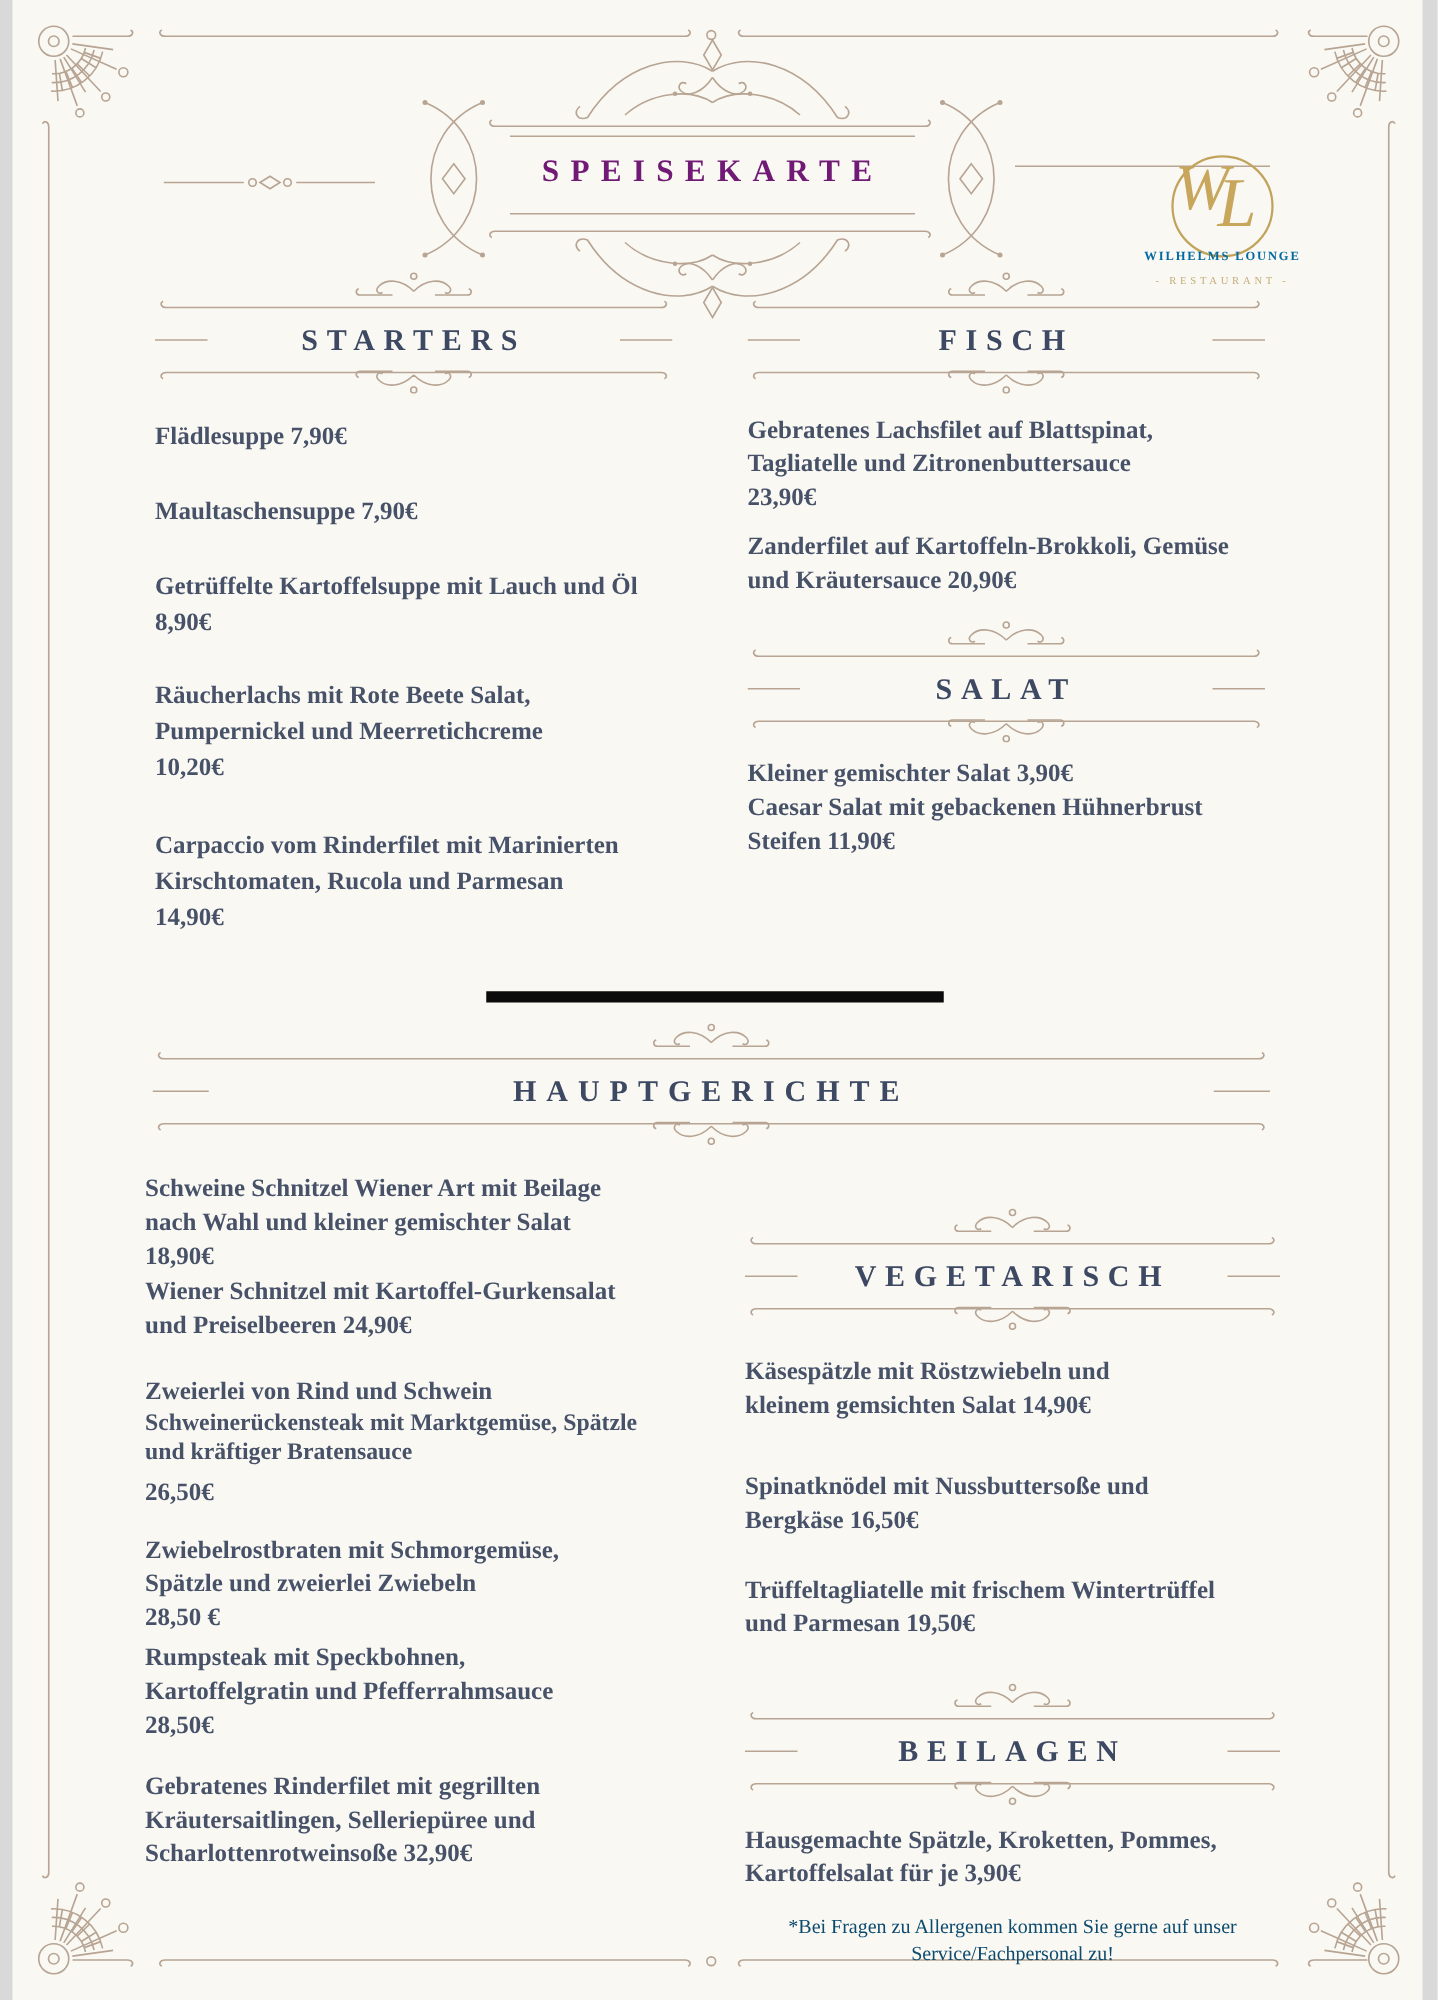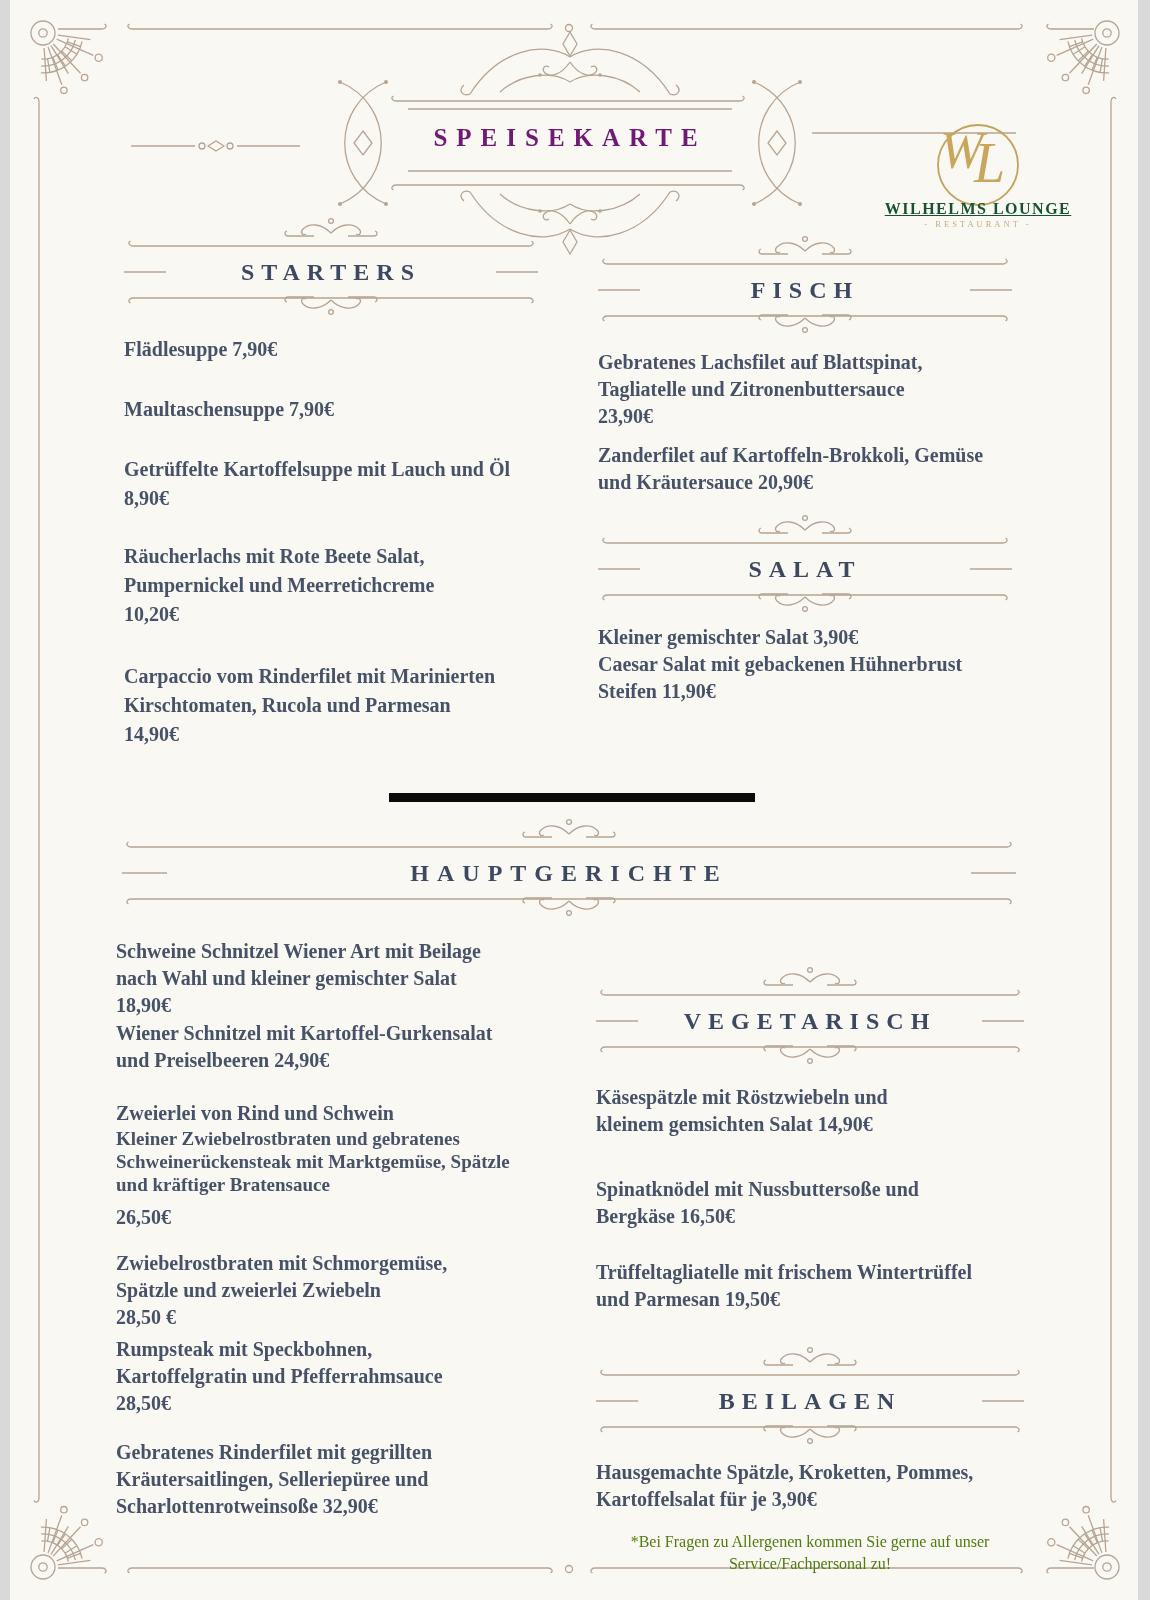--- a/index.html
+++ b/index.html
@@ -11,41 +11,41 @@
   svg.deco .dot{fill:#b7a493;stroke:none;}
 
   .menu-title{position:absolute;left:395px;top:124px;width:350px;margin:0;text-align:center;
     font-size:25px;font-weight:bold;letter-spacing:9px;color:#701a75;}
 
   .logo{position:absolute;left:876px;top:110px;width:204px;height:130px;}
   .logo svg{position:absolute;left:52px;top:5px;}
   .logo .mono{position:absolute;left:52px;top:5px;width:100px;height:100px;color:#c8a75d;}
   .logo .mw{position:absolute;left:12px;top:10px;font-style:italic;font-size:52px;line-height:1;}
   .logo .ml{position:absolute;left:46px;top:20px;font-style:italic;font-size:56px;line-height:1;}
-  .logo-name{position:absolute;left:0;top:90px;width:204px;text-align:center;font-size:16px;font-weight:bold;letter-spacing:1.5px;color:#14532d;text-decoration:underline;}
+  .logo-name{position:absolute;left:0;top:90px;width:204px;text-align:center;font-size:10px;font-weight:bold;letter-spacing:1.5px;color:#0369a1;}
   .logo-tag{position:absolute;left:0;top:109px;width:204px;text-align:center;font-size:8.5px;letter-spacing:3px;color:#c3ae79;}
 
   .col{position:absolute;}
   .col-starters{left:124px;top:215px;width:414px;}
-  .col-right-top{left:598px;top:233px;width:414px;}
+  .col-right-top{left:598px;top:215px;width:414px;}
   .col-mains{left:116px;top:938px;width:428px;}
   .col-right-bottom{left:596px;top:964px;width:428px;}
   .main-band{position:absolute;left:122px;top:816px;width:894px;}
 
   .sec-head{display:block;}
   .sec-head path,.sec-head line{stroke:#b7a493;stroke-width:1.3;fill:none;}
   .sec-head circle{stroke:#b7a493;stroke-width:1.3;fill:none;}
   .sec-head text{fill:#3d4963;font-family:"Liberation Serif","DejaVu Serif",serif;font-weight:bold;font-size:24px;letter-spacing:7px;}
 
   .menu-item{text-align:left;color:#475269;font-weight:bold;font-size:20px;line-height:29px;}
   .tight .menu-item{line-height:27px;}
   .menu-item .line{white-space:nowrap;}
   .menu-item .subline{font-size:19px;line-height:23px;white-space:nowrap;}
   .black-divider{position:absolute;left:389px;top:793px;width:366px;height:9px;background:#0b0b0b;}
-  .footnote{text-align:center;color:#4d7c0f;font-size:16px;line-height:22px;font-weight:normal;}
+  .footnote{text-align:center;color:#0c4a6e;font-size:16px;line-height:22px;font-weight:normal;}
   .footnote div{white-space:nowrap;}
 </style>
 </head>
 <body>
 
 <div class="page"></div>
 
 <svg class="deco" width="1150" height="1600" viewBox="0 0 1150 1600">
   <defs>
     <g id="burst">
@@ -237,21 +237,20 @@
     <div class="line">Schweine Schnitzel Wiener Art mit Beilage</div>
     <div class="line">nach Wahl und kleiner gemischter Salat</div>
     <div class="line">18,90€</div>
   </div>
   <div class="menu-item" style="margin-top:1px">
     <div class="line">Wiener Schnitzel mit Kartoffel-Gurkensalat</div>
     <div class="line">und Preiselbeeren 24,90€</div>
   </div>
   <div class="menu-item" style="margin-top:26px">
     <div class="line">Zweierlei von Rind und Schwein</div>
-    <div class="subline">Kleiner Zwiebelrostbraten und gebratenes</div>
     <div class="subline">Schweinerückensteak mit Marktgemüse, Spätzle</div>
     <div class="subline">und kräftiger Bratensauce</div>
     <div class="line" style="margin-top:8px">26,50€</div>
   </div>
   <div class="menu-item" style="margin-top:19px">
     <div class="line">Zwiebelrostbraten mit Schmorgemüse,</div>
     <div class="line">Spätzle und zweierlei Zwiebeln</div>
     <div class="line">28,50 €</div>
   </div>
   <div class="menu-item" style="margin-top:5px">

